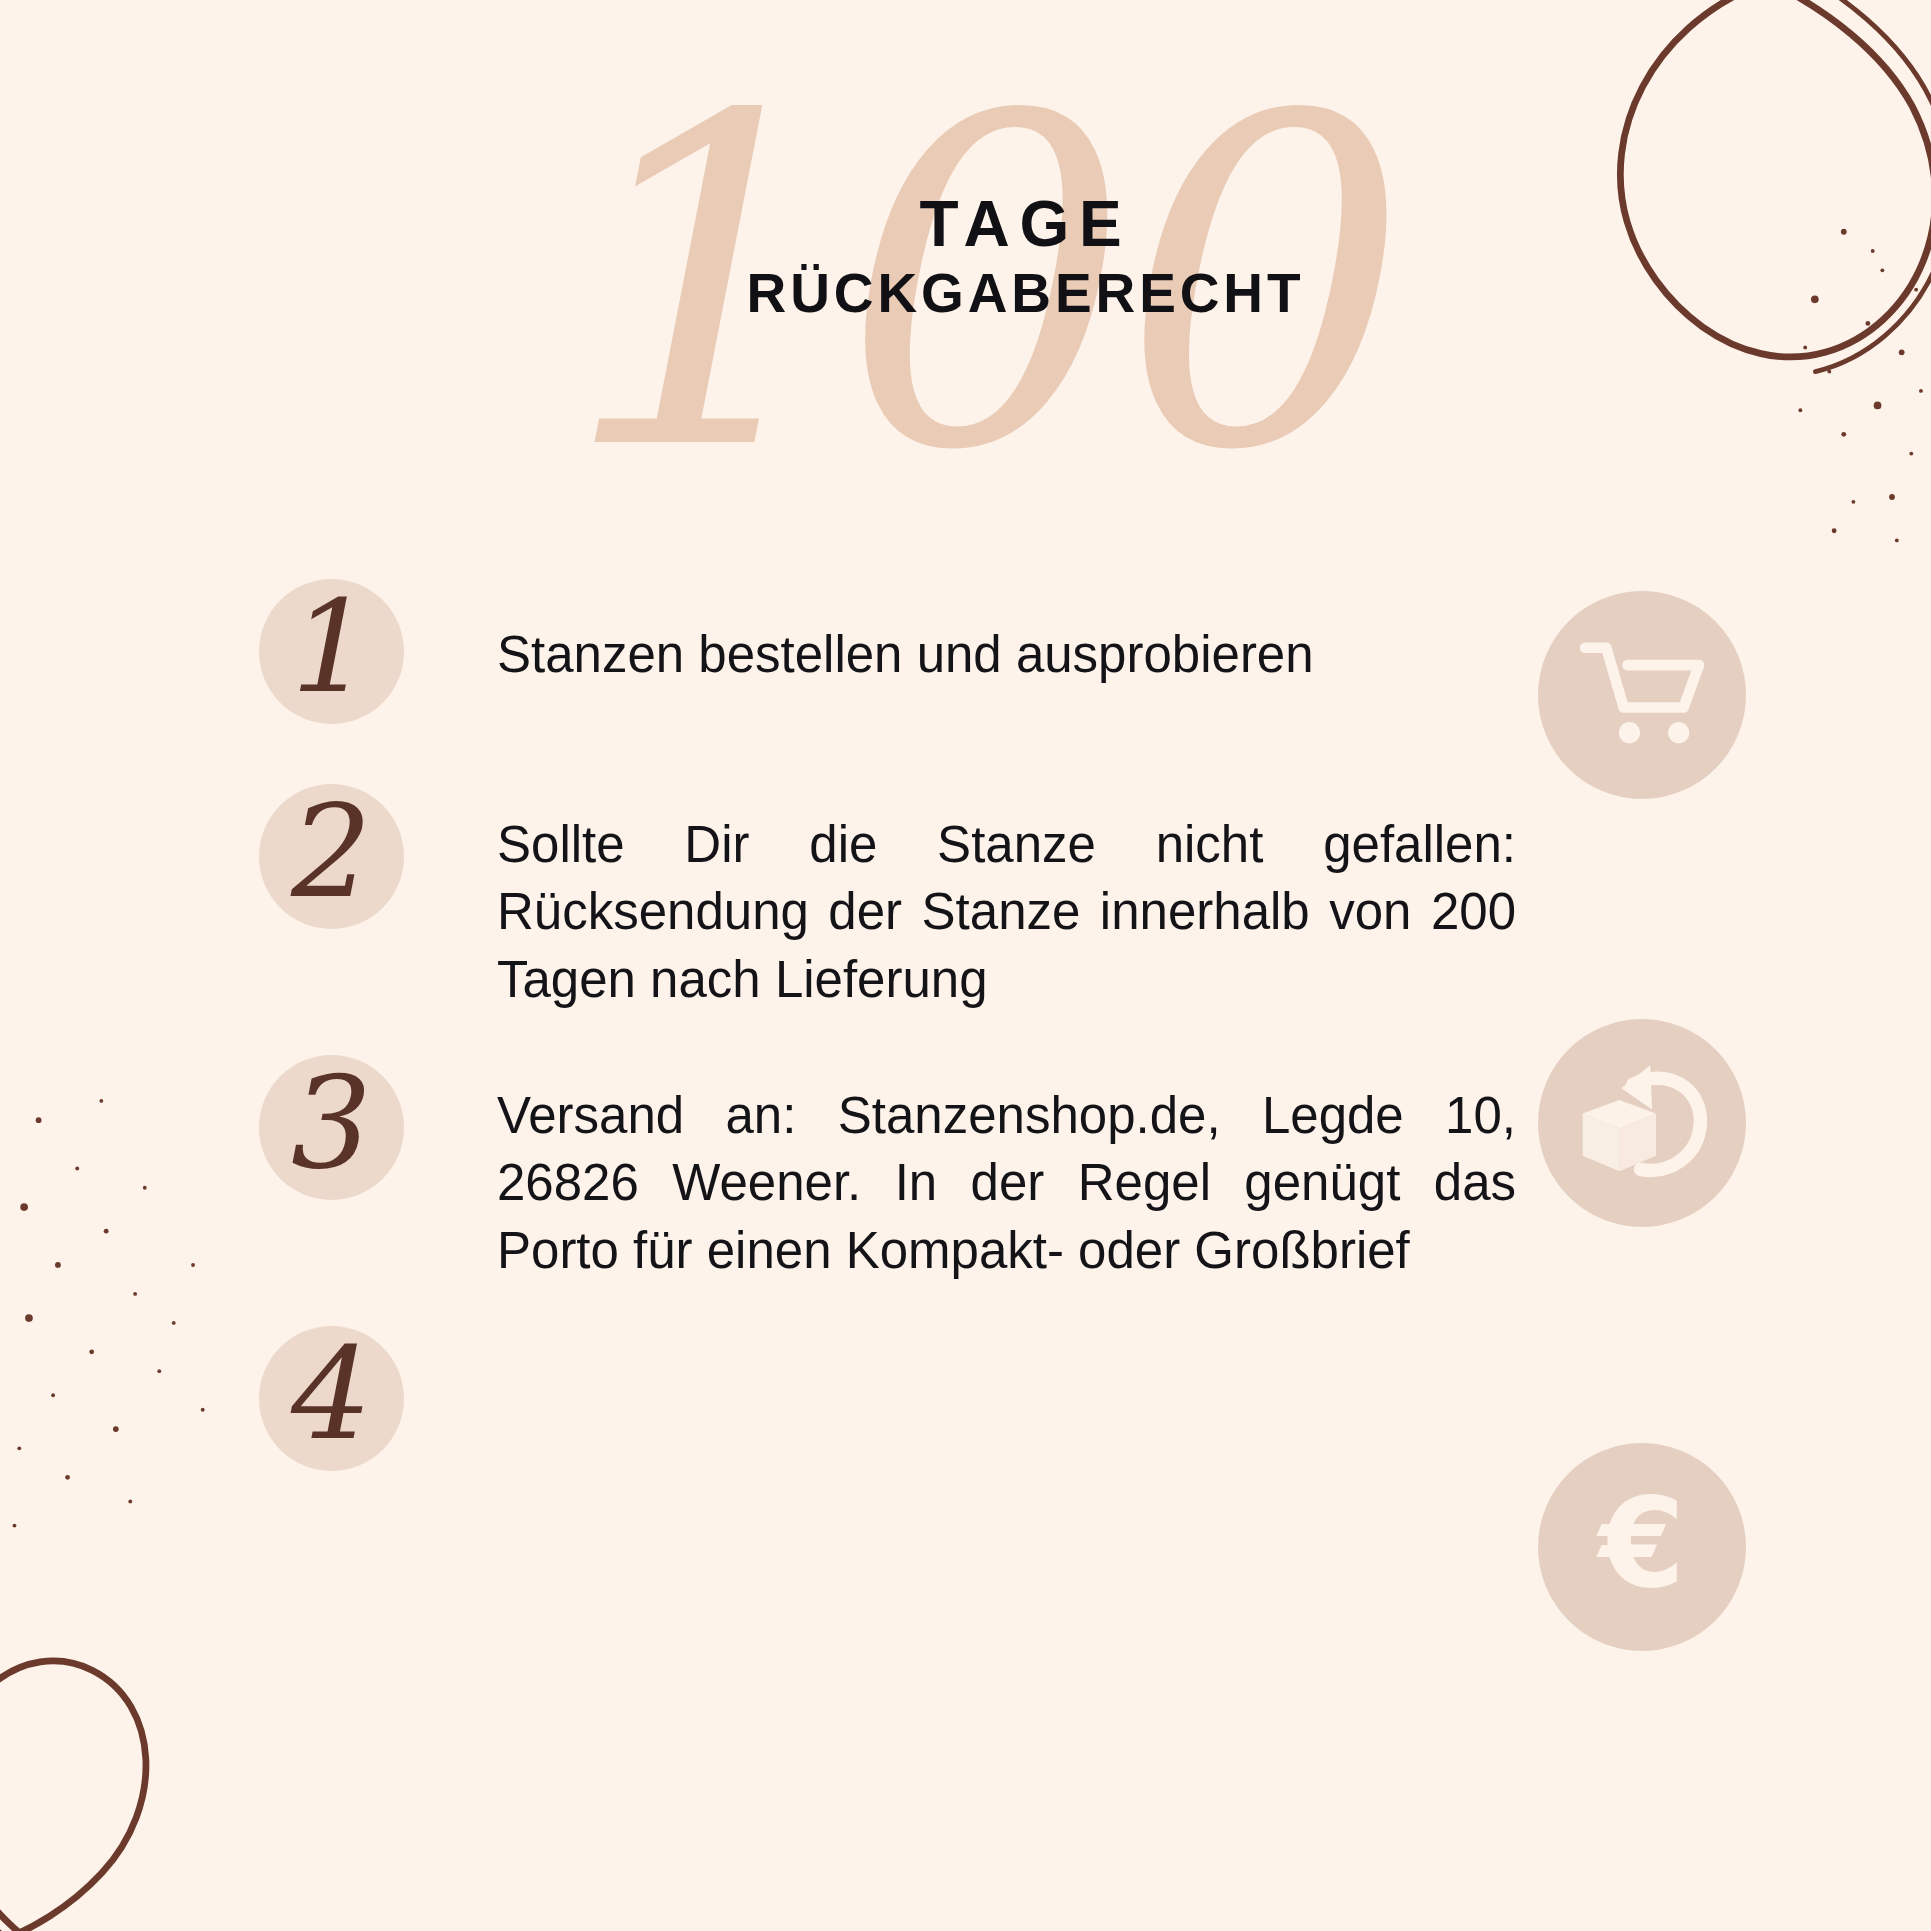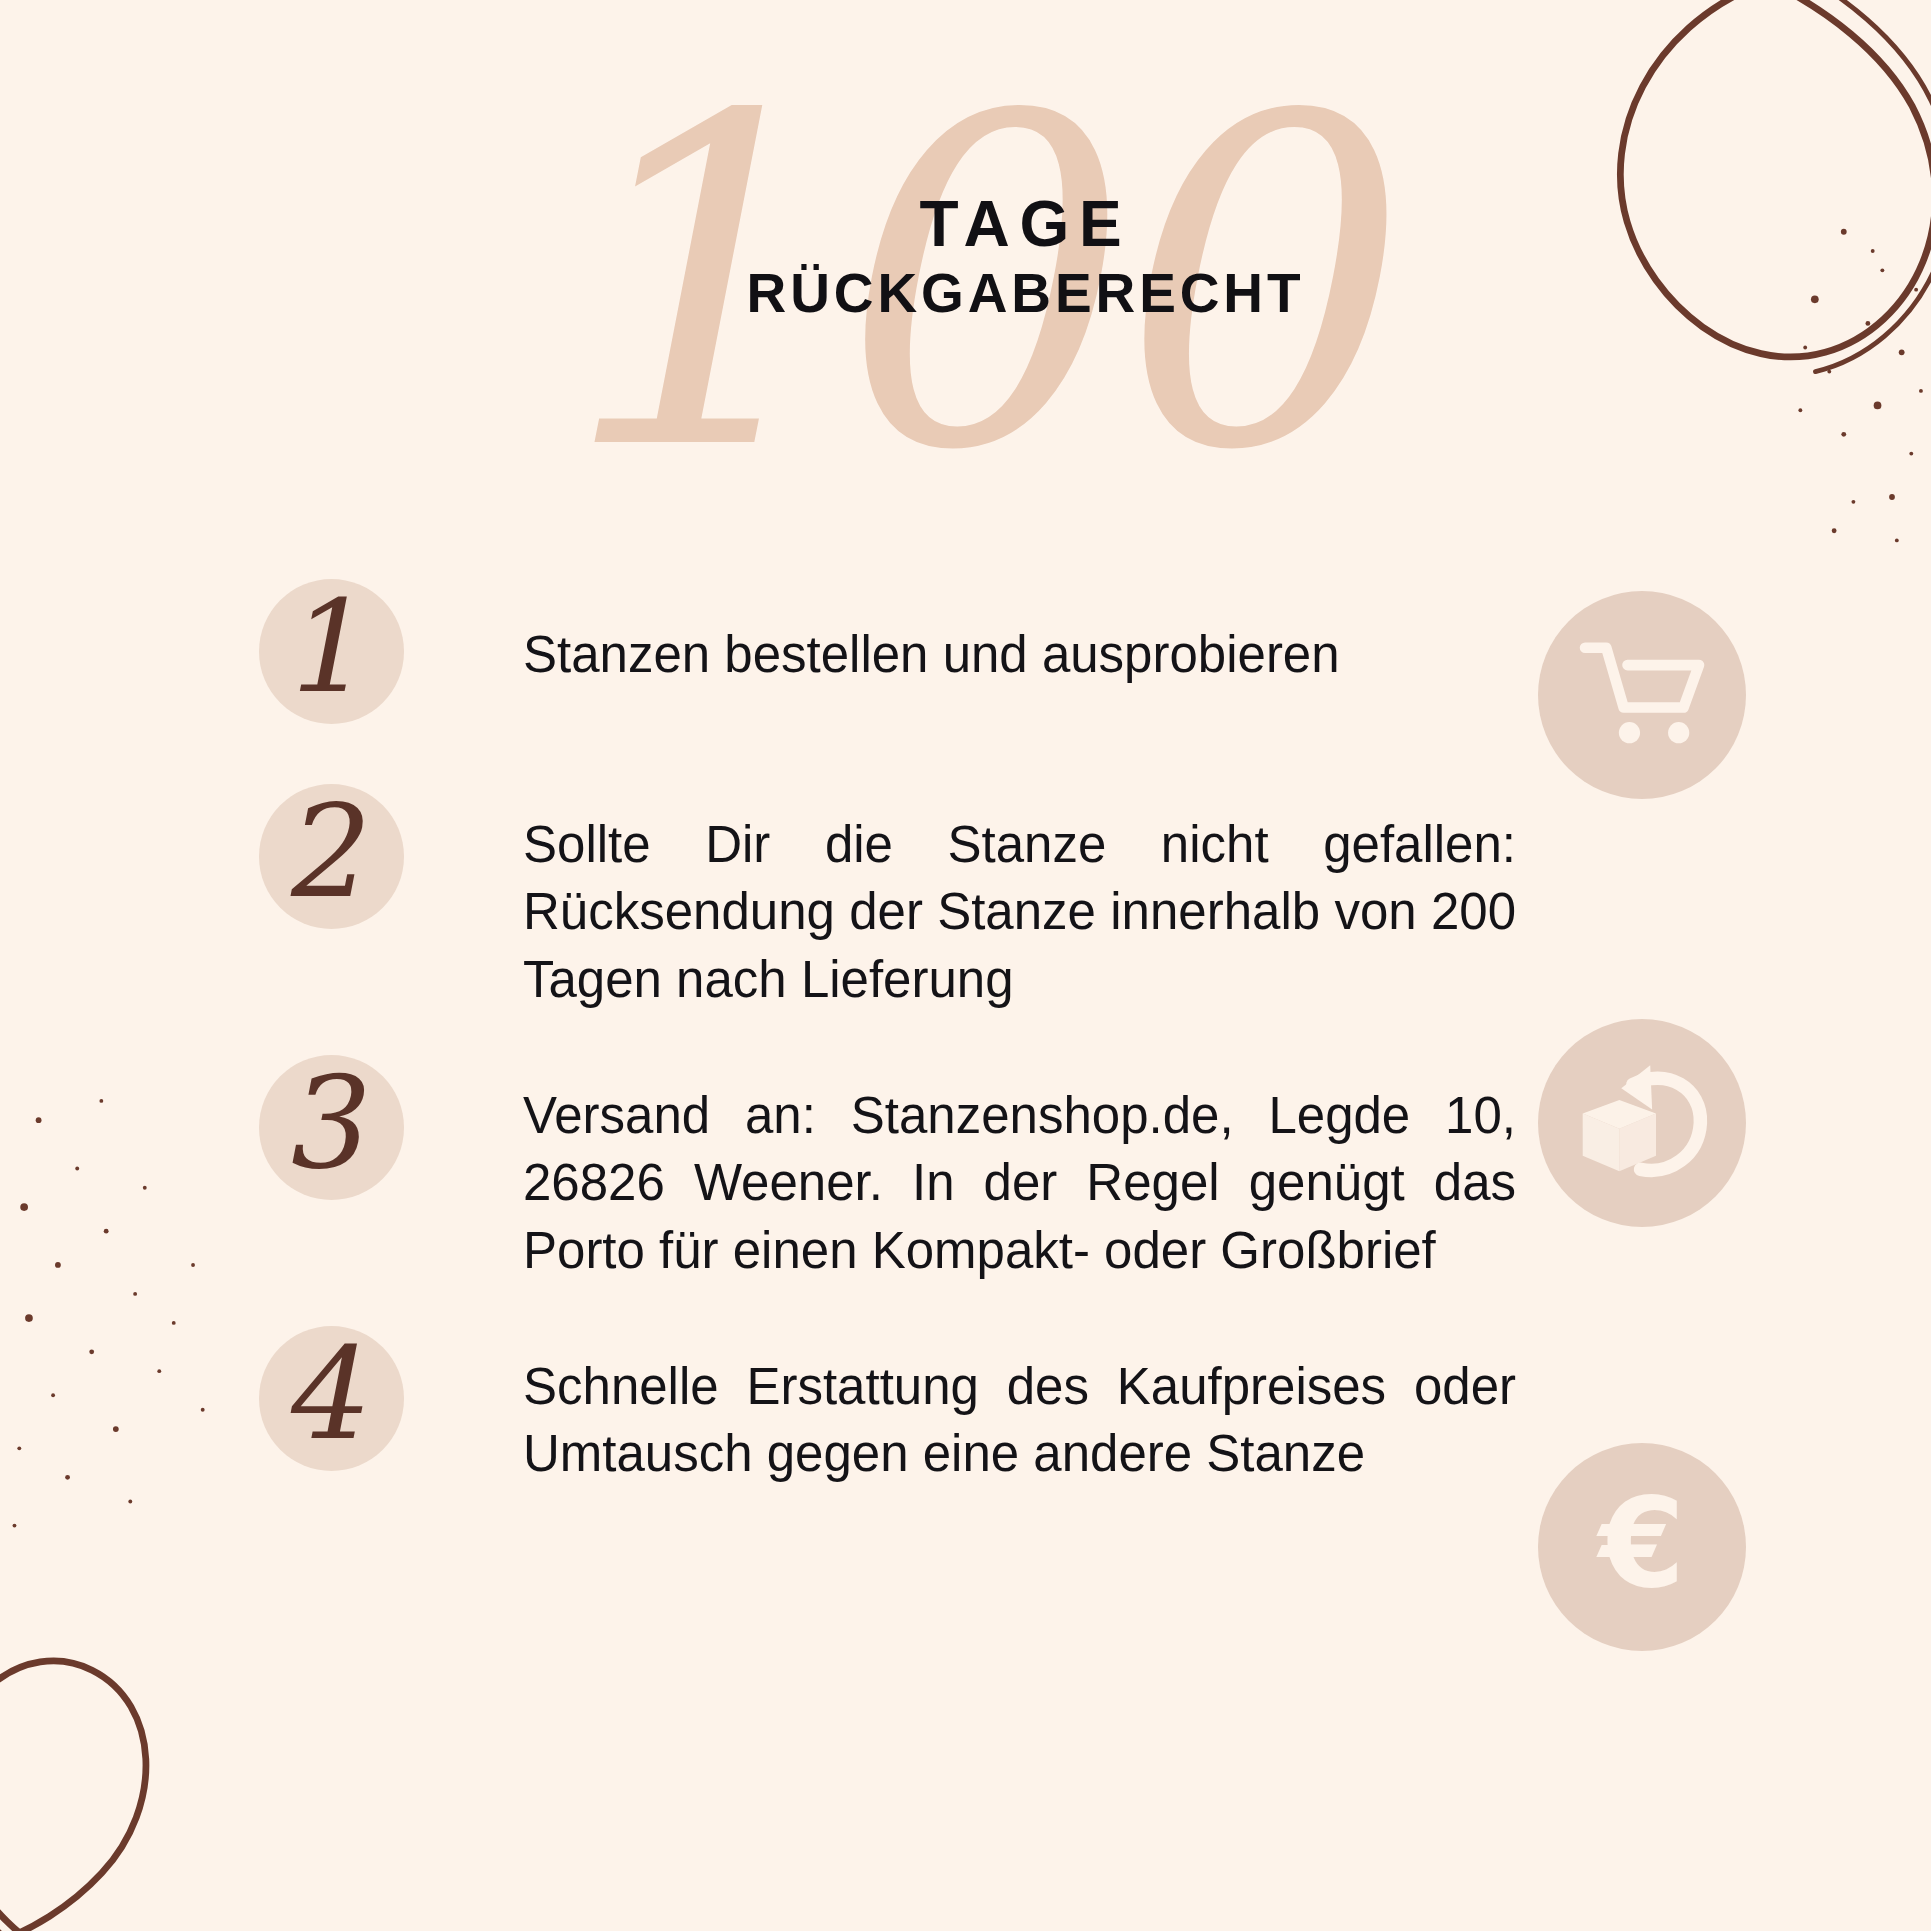--- a/index.html
+++ b/index.html
@@ -107,21 +107,21 @@
     position: relative;
     font-family: "DejaVu Serif", serif;
     font-style: italic;
     font-size: 127px;
     line-height: 1;
     color: #5a3328;
     transform: translateY(-3.9px);
   }
   .step-text {
     flex: 1 1 auto;
-    margin-left: 119px;
+    margin-left: 93px;
     margin-right: 415px;
     color: #141317;
     font-size: 51px;
     line-height: 1.32;
     text-align: justify;
     padding-top: 27px;
     font-family: "Liberation Sans", sans-serif;
   }
   .step-1 .step-text { padding-top: 42px; }
 
@@ -238,21 +238,20 @@
         <div class="num">3</div>
       </div>
       <div class="step-text">Versand an: Stanzenshop.de, Legde 10, 26826 Weener. In der Regel genügt das Porto für einen Kompakt- oder Großbrief</div>
     </div>
 
     <div class="step step-4">
       <div class="step-badge">
         <div class="circle"></div>
         <div class="num">4</div>
       </div>
-      <div class="step-text">Schnelle Erstattung des Kaufpreises oder Umtausch gegen eine andere Stanze</div>
     </div>
 
   </div>
 
   <div class="icon-badge icon-cart">
     <svg width="126" height="111" viewBox="0 0 130 115">
       <path d="M6 8 h22 l18 62 h62 l16 -44 h-74" stroke="#fdf3ea" stroke-width="11" fill="none" stroke-linecap="round" stroke-linejoin="round"></path>
       <circle cx="52" cy="96" r="11" fill="#fdf3ea"></circle>
       <circle cx="103" cy="96" r="11" fill="#fdf3ea"></circle>
     </svg>

